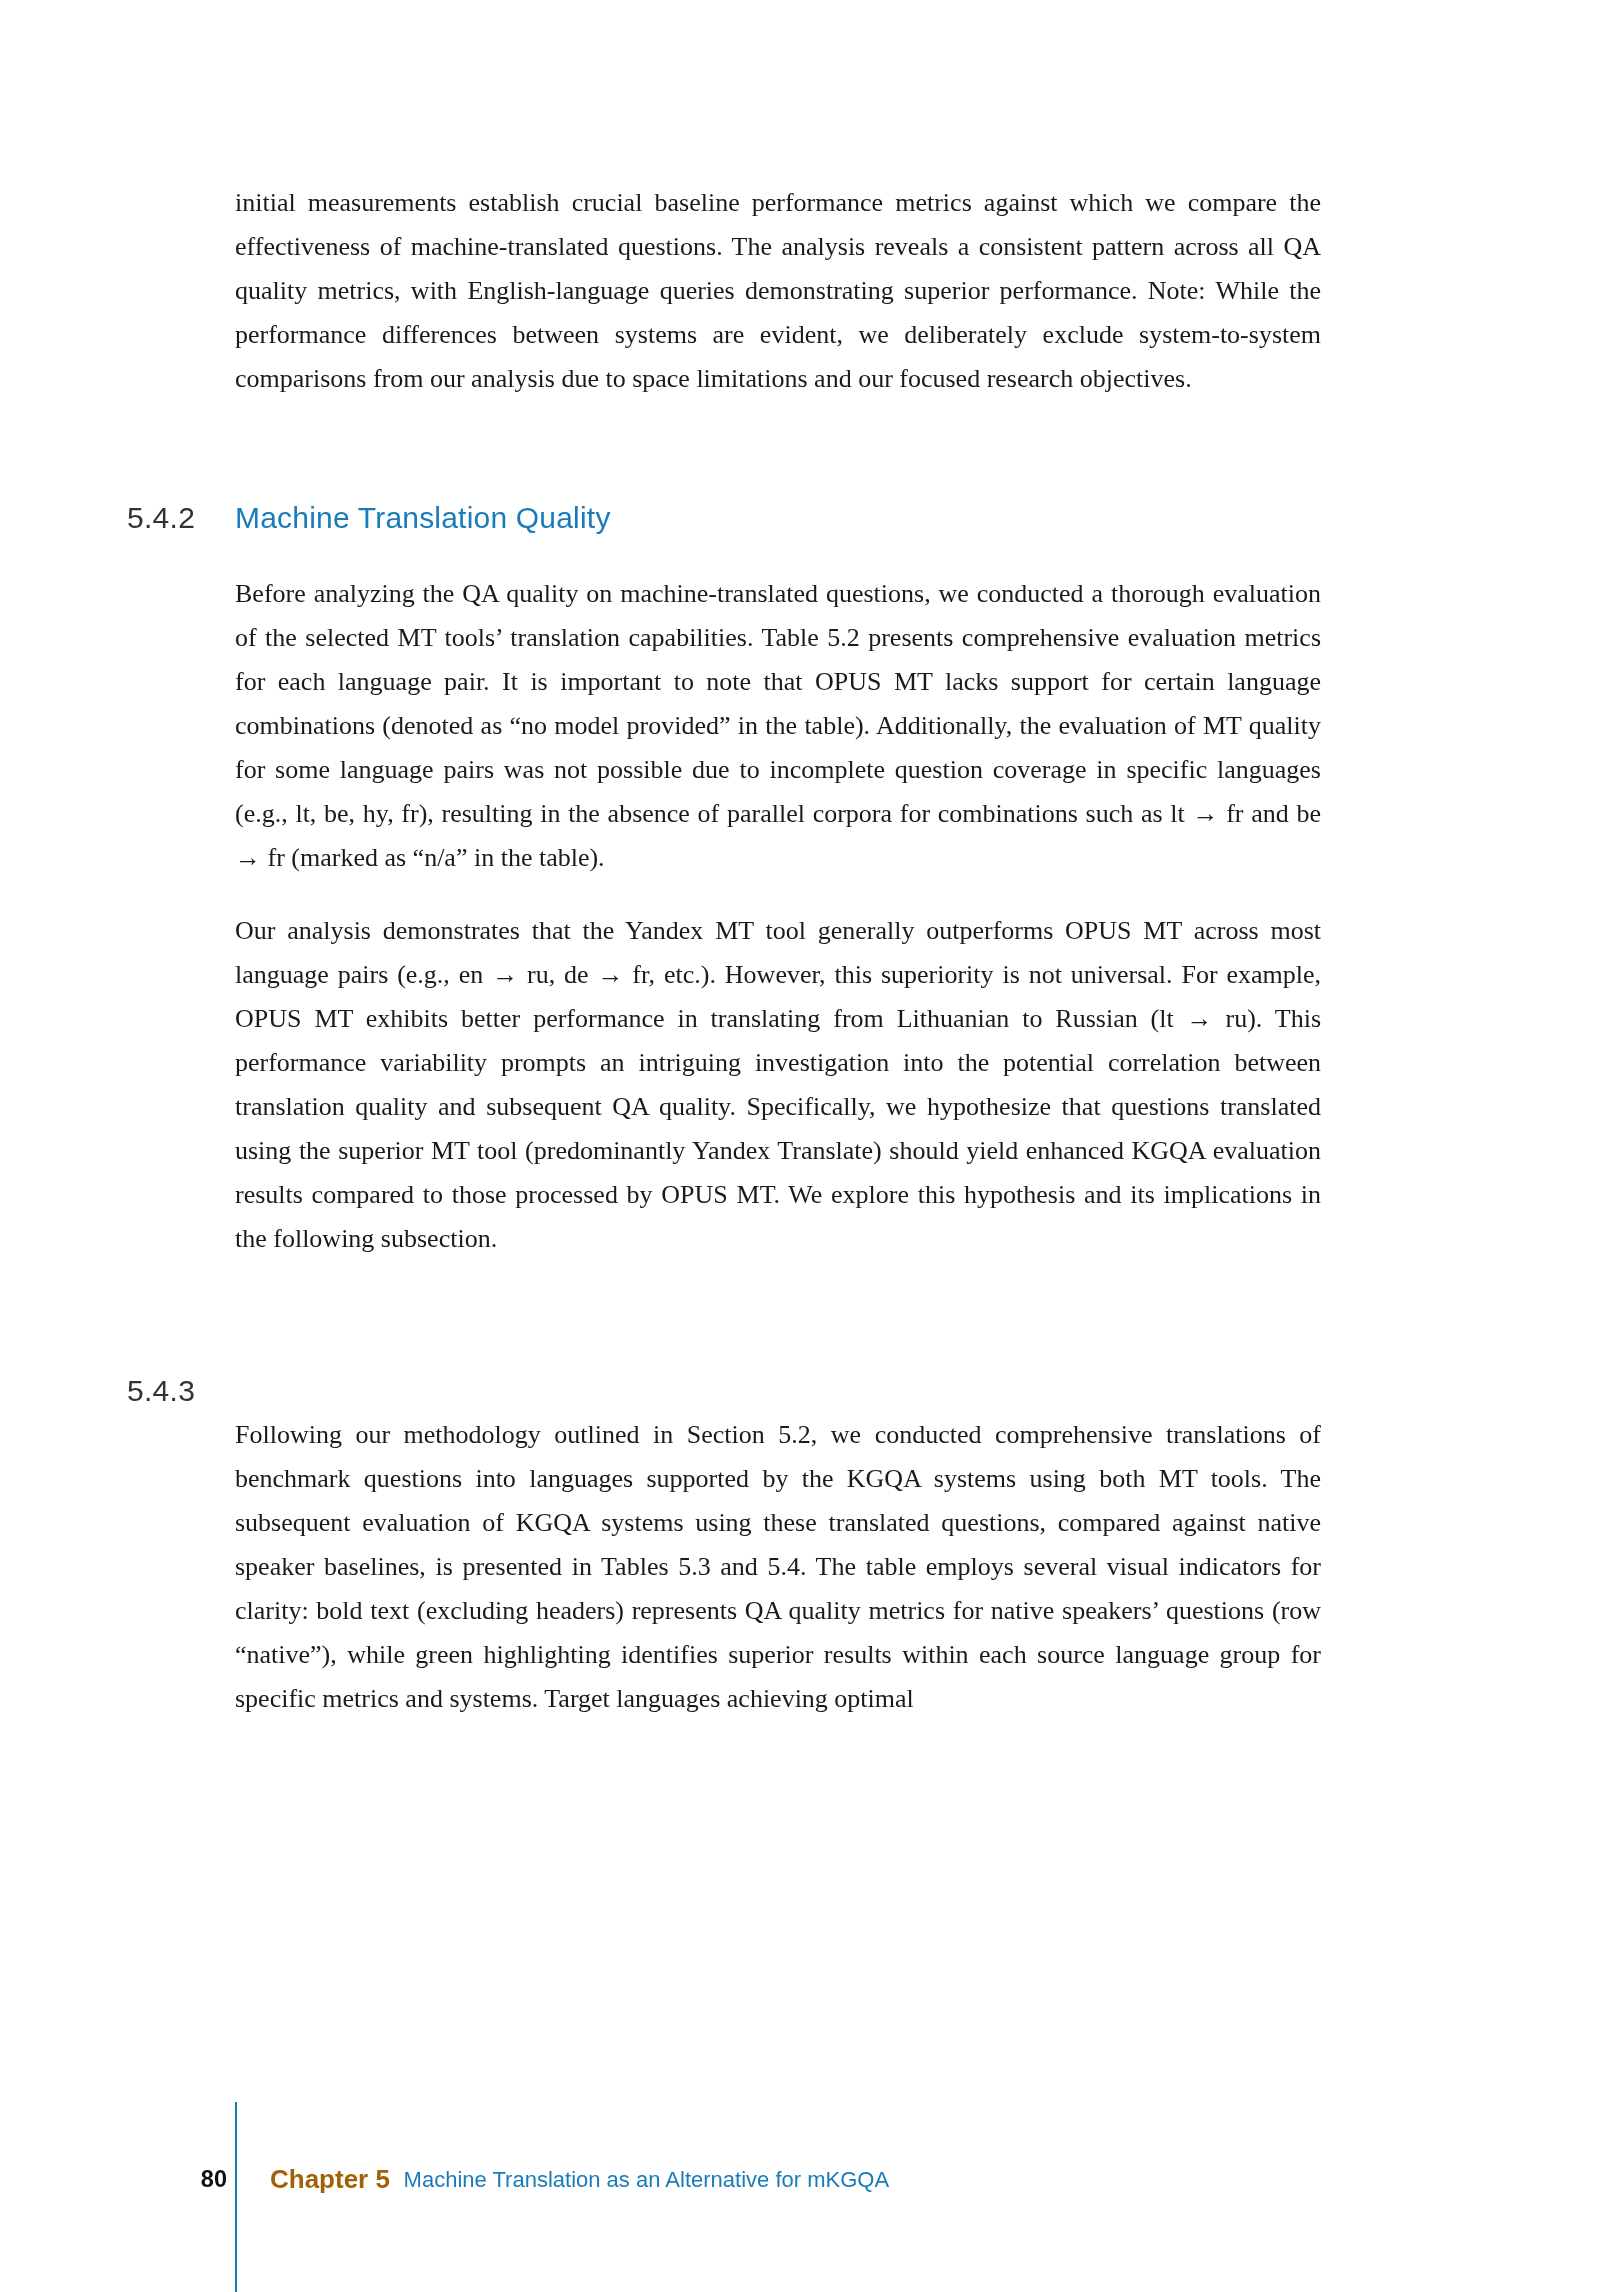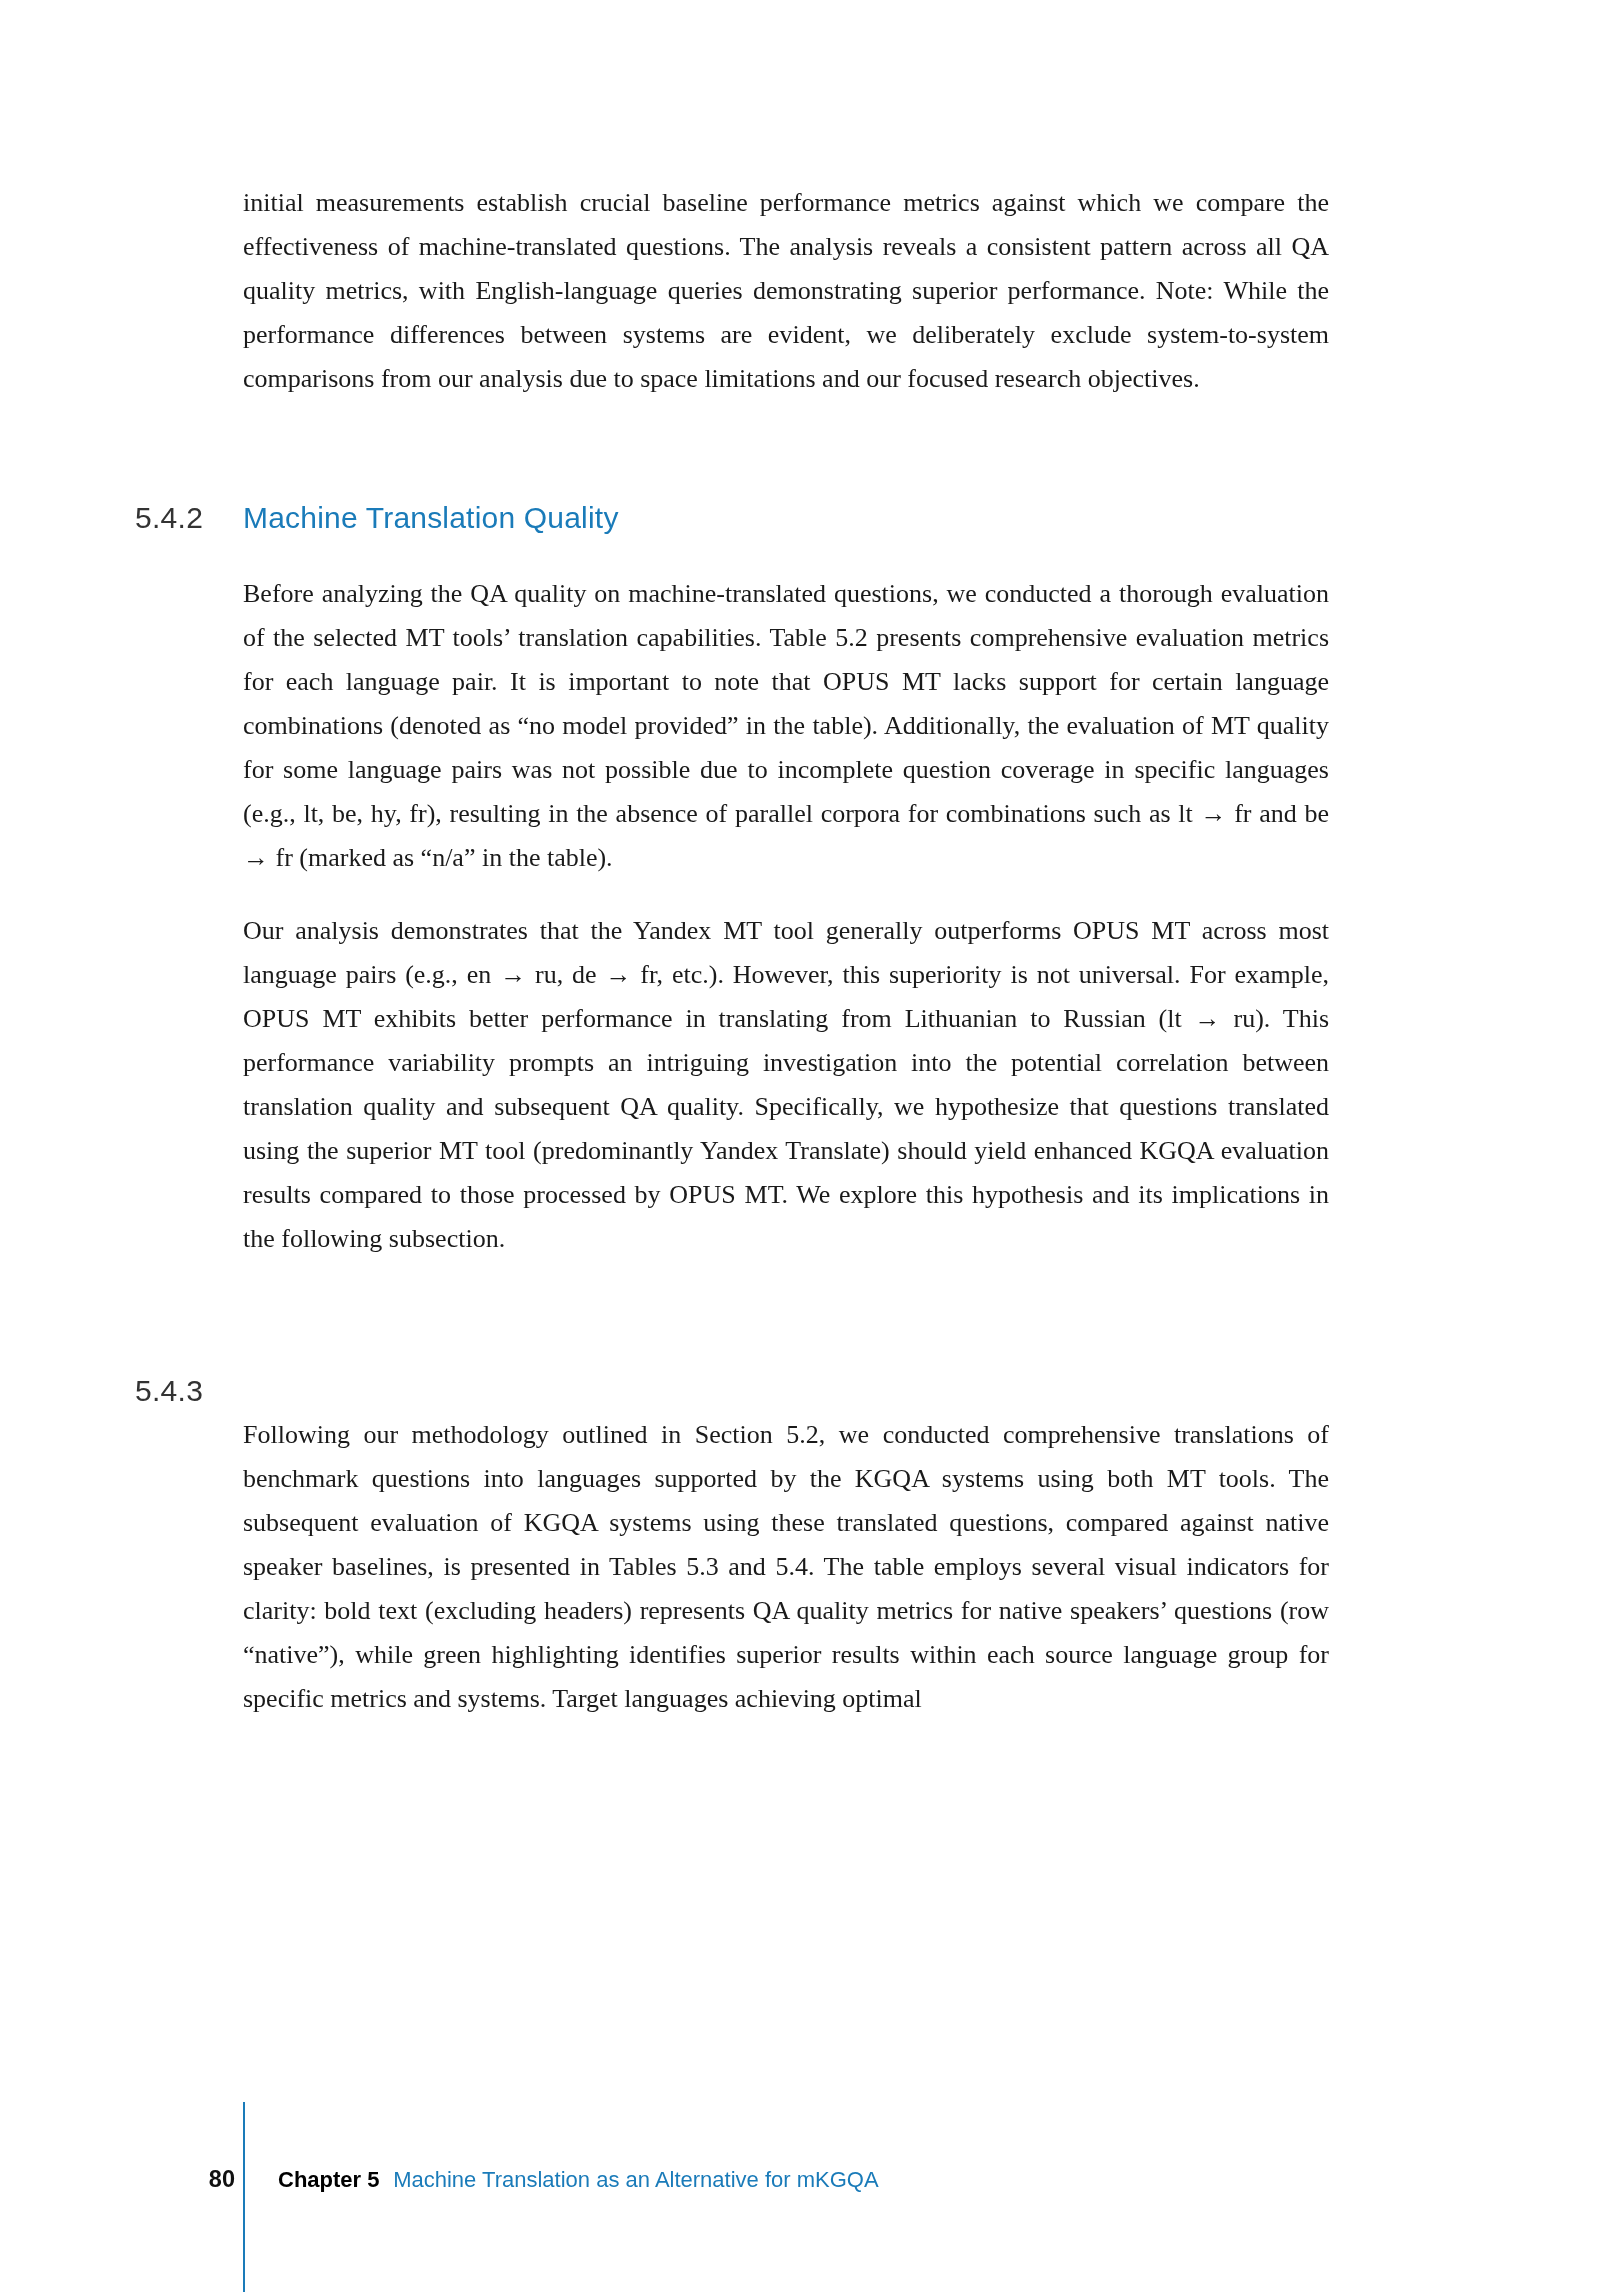--- a/index.html
+++ b/index.html
@@ -10,21 +10,21 @@
   body {
     width: 1621px;
     height: 2293px;
     position: relative;
     font-family: "Liberation Serif", serif;
     color: #1a1a1a;
     overflow: hidden;
   }
   .page {
     position: absolute;
-    left: 8px; top: 0;
+    left: 0; top: 0;
     width: 1305px;
     height: 2293px;
   }
 
   
   .content {
     position: absolute;
     left: 235px;
     top: 181px;
     width: 1086px;
@@ -85,22 +85,22 @@
   .footer .pagenum {
     font-family: "Liberation Sans", sans-serif;
     font-weight: bold;
     font-size: 23.5px;
     color: #111111;
     width: 51px;
   }
   .footer .chapter {
     font-family: "Liberation Sans", sans-serif;
     font-weight: bold;
-    font-size: 22px;
-    color: #000000;
+    font-size: 26px;
+    color: #a16207;
     margin-left: 43px;
   }
   .footer .chaptertitle {
     font-family: "Liberation Sans", sans-serif;
     font-size: 22px;
     color: #1a7bb9;
     margin-left: 13.7px;
   }
 
   

